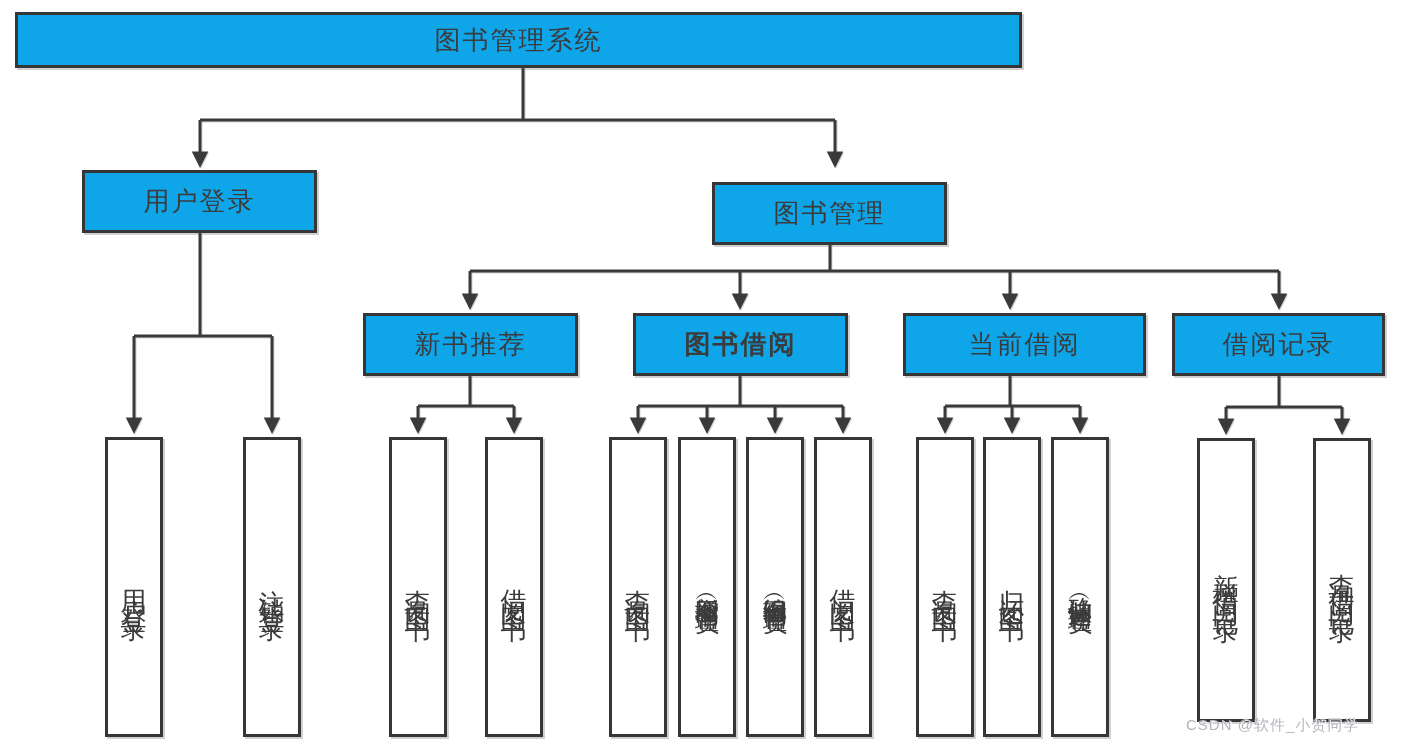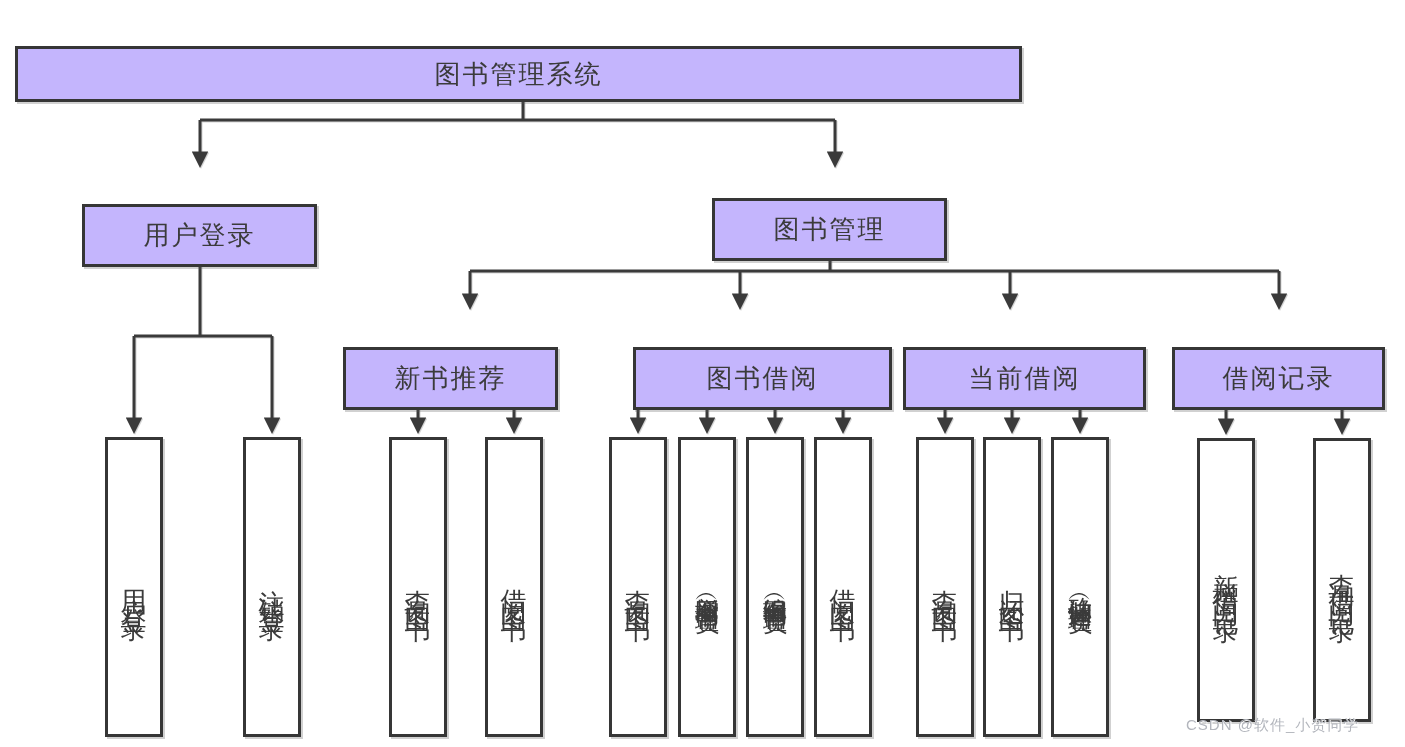--- a/index.html
+++ b/index.html
@@ -13,31 +13,30 @@
     overflow: hidden;
   }
   .connectors {
     position: absolute;
     left: 0; top: 0;
     z-index: 1;
     filter: drop-shadow(1.5px 1.5px 0px rgba(60,60,60,0.22));
   }
   .hbox {
     position: absolute;
-    background: #c4b5fd;
+    background: #0ea5e9;
     border: 3px solid #363636;
     display: flex;
     align-items: center;
     justify-content: center;
     font-size: 26px;
     letter-spacing: 2px;
     color: #3b3b3b;
     z-index: 2;
     box-shadow: 2px 2px 0 rgba(90,90,90,0.28);
-    margin-top: 34px;
   }
   .vbox {
     position: absolute;
     background: #ffffff;
     border: 3px solid #363636;
     display: flex;
     align-items: center;
     justify-content: center;
     z-index: 2;
     box-shadow: 2px 2px 0 rgba(90,90,90,0.28);
@@ -107,24 +106,24 @@
       <path d="M1012,406 V429" marker-end="url(#arrow)"></path>
       <path d="M1080,406 V429" marker-end="url(#arrow)"></path>
       <path d="M1226,407 V430" marker-end="url(#arrow)"></path>
       <path d="M1342,407 V430" marker-end="url(#arrow)"></path>
     </g>
   </svg>
 
   <div class="hbox" style="left:15px; top:12px; width:1007px; height:56px;">图书管理系统</div>
 
   <div class="hbox" style="left:82px; top:170px; width:235px; height:63px;">用户登录</div>
-  <div class="hbox" style="left:712px; top:164px; width:235px; height:63px;">图书管理</div>
+  <div class="hbox" style="left:712px; top:182px; width:235px; height:63px;">图书管理</div>
 
-  <div class="hbox" style="left:343px; top:313px; width:215px; height:63px;">新书推荐</div>
-  <div class="hbox" style="left:633px; top:313px; width:259px; height:63px;">图书借阅</div>
+  <div class="hbox" style="left:363px; top:313px; width:215px; height:63px;">新书推荐</div>
+  <div class="hbox" style="left:633px; top:313px; width:215px; height:63px;font-weight:bold;">图书借阅</div>
   <div class="hbox" style="left:903px; top:313px; width:243px; height:63px;">当前借阅</div>
   <div class="hbox" style="left:1172px; top:313px; width:213px; height:63px;">借阅记录</div>
 
   <div class="vbox" style="left:105px; top:437px; width:58px; height:300px;">
     <span class="vtext">用户登录</span>
   </div>
   <div class="vbox" style="left:243px; top:437px; width:58px; height:300px;">
     <span class="vtext">注销登录</span>
   </div>
 

